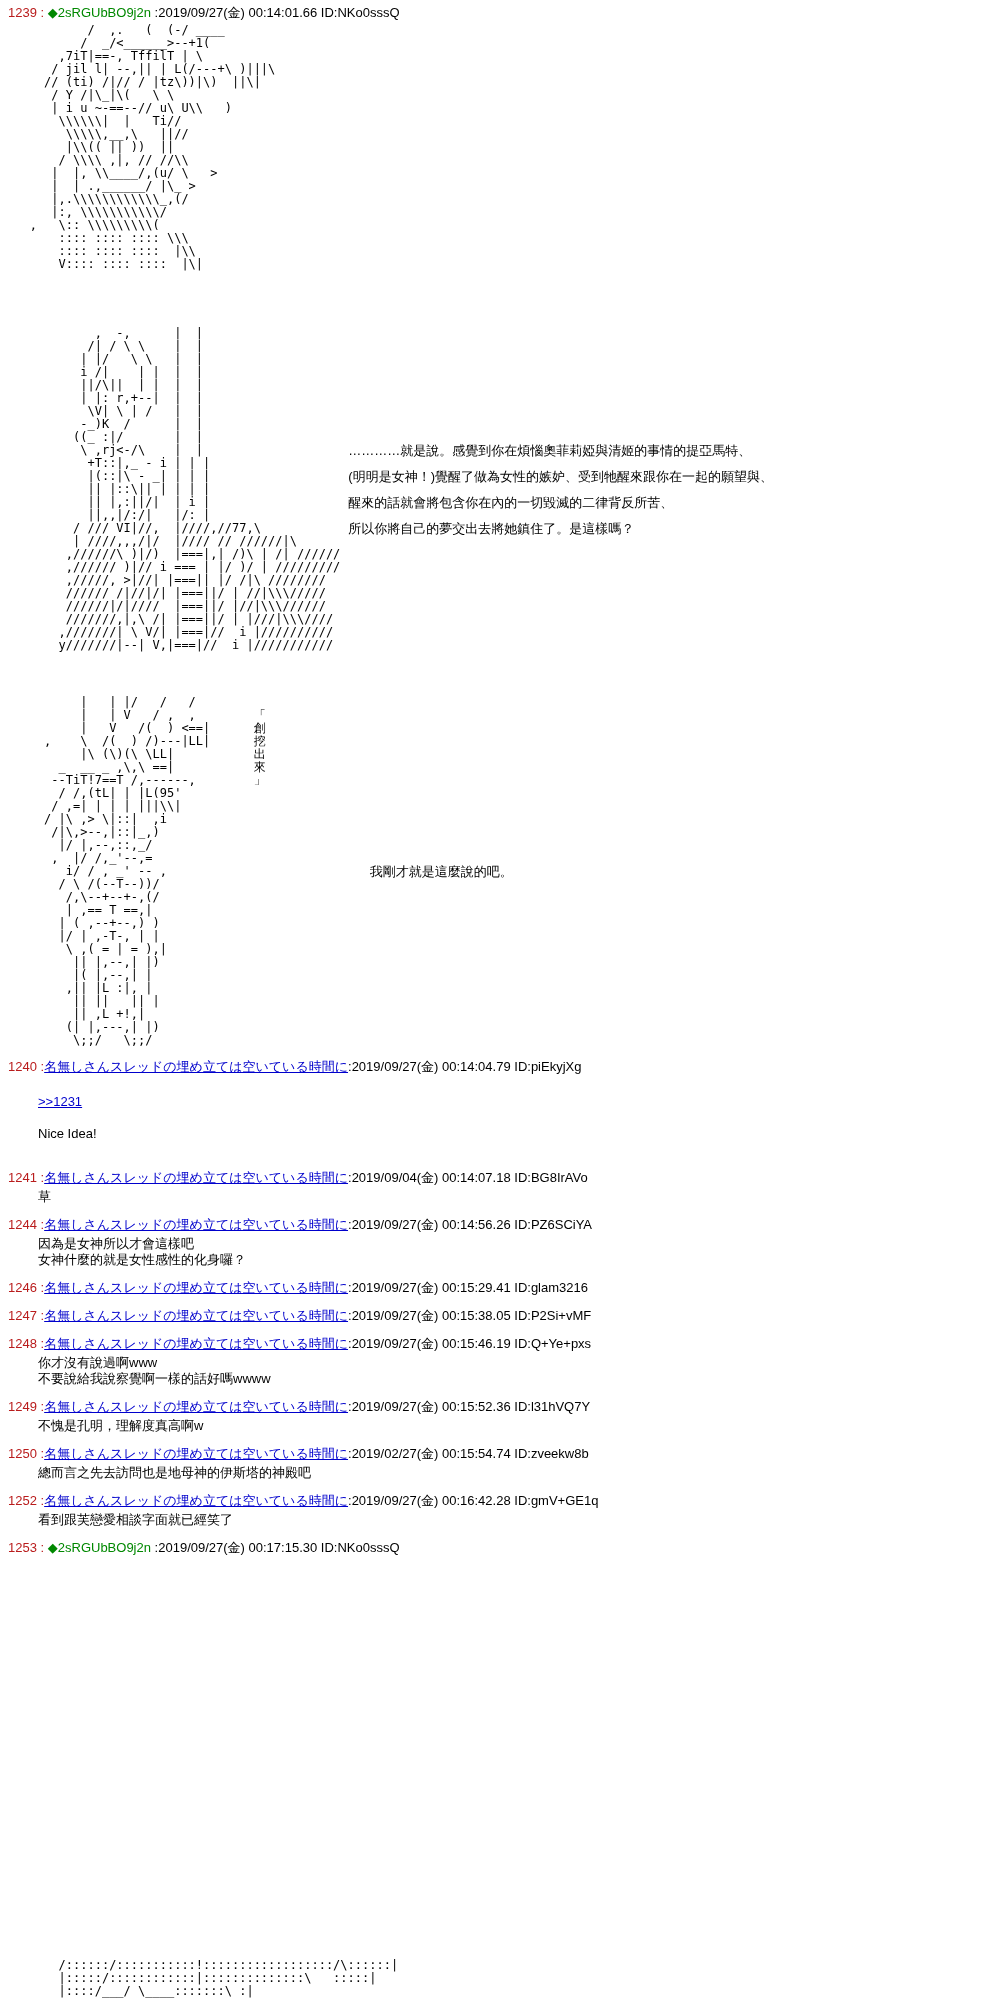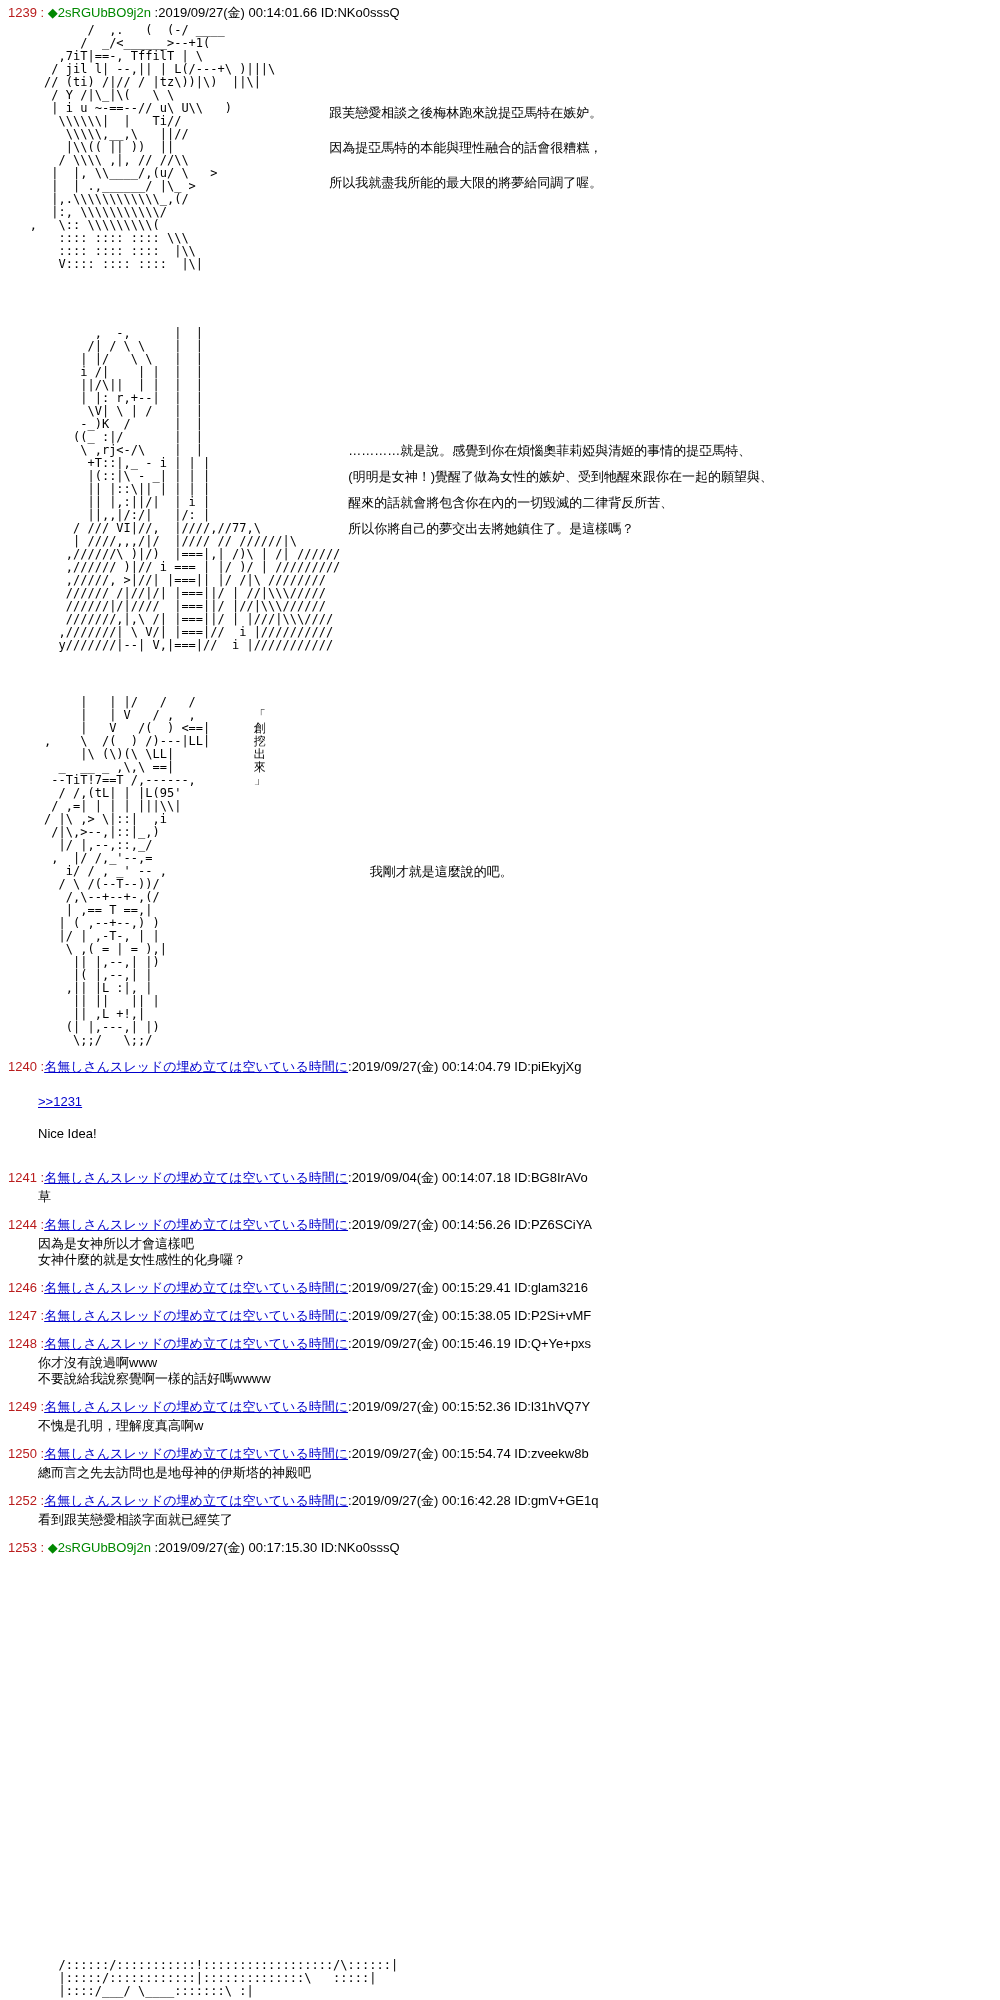--- a/index.html
+++ b/index.html
@@ -48,23 +48,20 @@
         |\\(( || ))  ||
        / \\\\ ,|, // //\\
       |  |, \\____/,(u/ \   &gt;
       |  | .,______/ |\_ &gt;
       |,.\\\\\\\\\\\\_,(/
       |:, \\\\\\\\\\\/
    ,   \:: \\\\\\\\\(
        :::: :::: :::: \\\
        :::: :::: ::::  |\\
        V:::: :::: ::::  |\|</pre>
-      <div class="dialogue d1">跟芙戀愛相談之後梅林跑來說提亞馬特在嫉妒。
-因為提亞馬特的本能與理性融合的話會很糟糕，
-所以我就盡我所能的最大限的將夢給同調了喔。</div>
     </div>
     <div class="aa-row row2">
       <pre class="aa aa2">            ,  -,      |  |
            /| / \ \    |  |
           | |/   \ \   |  |
           i /|    | |  |  |
           ||/\||  | |  |  |
           | |: r,+--|  |  |
            \V| \ | /   |  |
           -_)K  /      |  |
@@ -154,21 +151,21 @@
     <div class="post-body">你才沒有說過啊www
 不要說給我說察覺啊一樣的話好嗎wwww</div>
   </div>
 
   <div class="post">
     <div class="post-header"><span class="num">1249 :</span><span class="name anon">名無しさんスレッドの埋め立ては空いている時間に</span><span class="meta">:2019/09/27(金) 00:15:52.36 ID:l31hVQ7Y</span></div>
     <div class="post-body">不愧是孔明，理解度真高啊w</div>
   </div>
 
   <div class="post">
-    <div class="post-header"><span class="num">1250 :</span><span class="name anon">名無しさんスレッドの埋め立ては空いている時間に</span><span class="meta">:2019/09/27(金) 00:15:54.74 ID:zveekw8b</span></div>
+    <div class="post-header"><span class="num">1250 :</span><span class="name anon">名無しさんスレッドの埋め立ては空いている時間に</span><span class="meta">:2019/02/27(金) 00:15:54.74 ID:zveekw8b</span></div>
     <div class="post-body">總而言之先去訪問也是地母神的伊斯塔的神殿吧</div>
   </div>
 
   <div class="post">
     <div class="post-header"><span class="num">1252 :</span><span class="name anon">名無しさんスレッドの埋め立ては空いている時間に</span><span class="meta">:2019/09/27(金) 00:16:42.28 ID:gmV+GE1q</span></div>
     <div class="post-body">看到跟芙戀愛相談字面就已經笑了</div>
   </div>
 
   <div class="post">
     <div class="post-header"><span class="num">1253 : </span><span class="name trip">◆2sRGUbBO9j2n</span><span class="meta"> :2019/09/27(金) 00:17:15.30 ID:NKo0sssQ</span></div>

